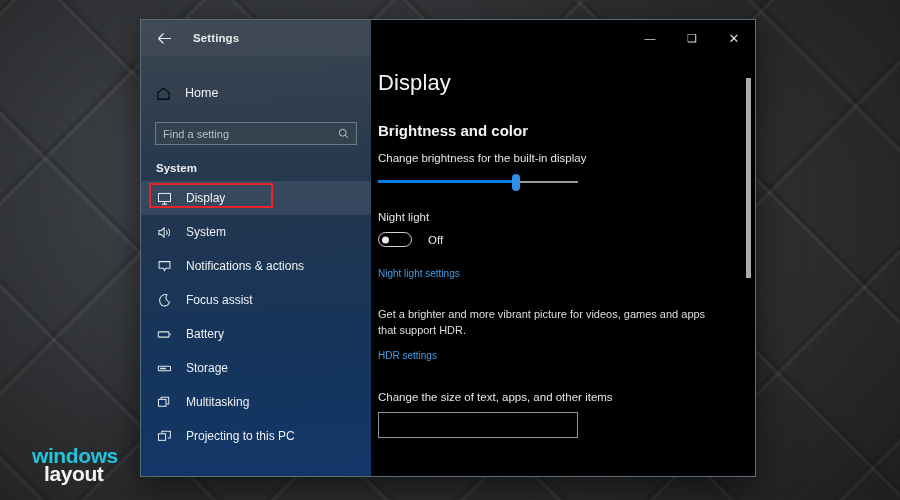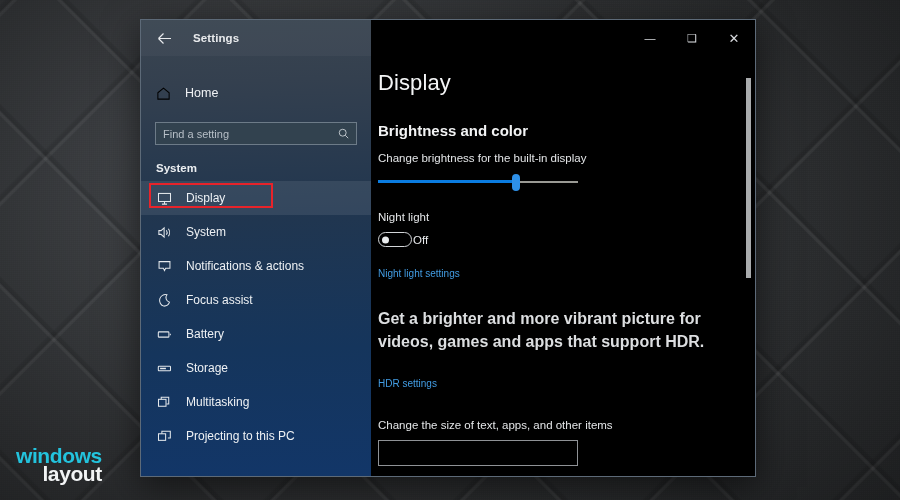--- a/index.html
+++ b/index.html
@@ -56,26 +56,25 @@
   }
   #wall-vignette {
     position: absolute;
     inset: 0;
     background: radial-gradient(ellipse at 50% 45%, rgba(0,0,0,0) 40%, rgba(0,0,0,.35) 100%);
   }
 
   
   #watermark {
     position: absolute;
-    left: 16px;
+    left: 32px;
     bottom: 16px;
     line-height: 0.95;
     z-index: 40;
     user-select: none;
-    text-align: right;
   }
   #watermark .wm-1 {
     display: block;
     font-size: 21px;
     font-weight: 700;
     color: #23c3dd;
     letter-spacing: -0.4px;
   }
   #watermark .wm-2 {
     display: block;
@@ -246,26 +245,25 @@
     font-weight: 600;
     color: #f2f3f4;
     margin-bottom: 13px;
   }
   .field-label {
     font-size: 11.5px;
     color: #e3e5e7;
     margin-bottom: 9px;
   }
   .body-text {
-    font-size: 16px;
+    font-size: 11px;
     color: #dcdee0;
     line-height: 1.45;
     max-width: 330px;
-    margin-bottom: 20px;
-    font-weight: bold;
+    margin-bottom: 6px;
   }
   .link {
     display: inline-block;
     font-size: 10px;
     color: #429ce3;
     text-decoration: none;
   }
 
   
   #brightness-slider {
@@ -295,21 +293,21 @@
     width: 8px;
     height: 17px;
     border-radius: 4px;
     background: #2e90e8;
   }
 
   
   #nightlight-row {
     display: flex;
     align-items: center;
-    gap: 1px;
+    gap: 16px;
     margin-bottom: 16px;
   }
   #nightlight-toggle {
     width: 34px;
     height: 15px;
     border-radius: 8px;
     border: 1px solid #d2d5d8;
     background: transparent;
     position: relative;
   }

